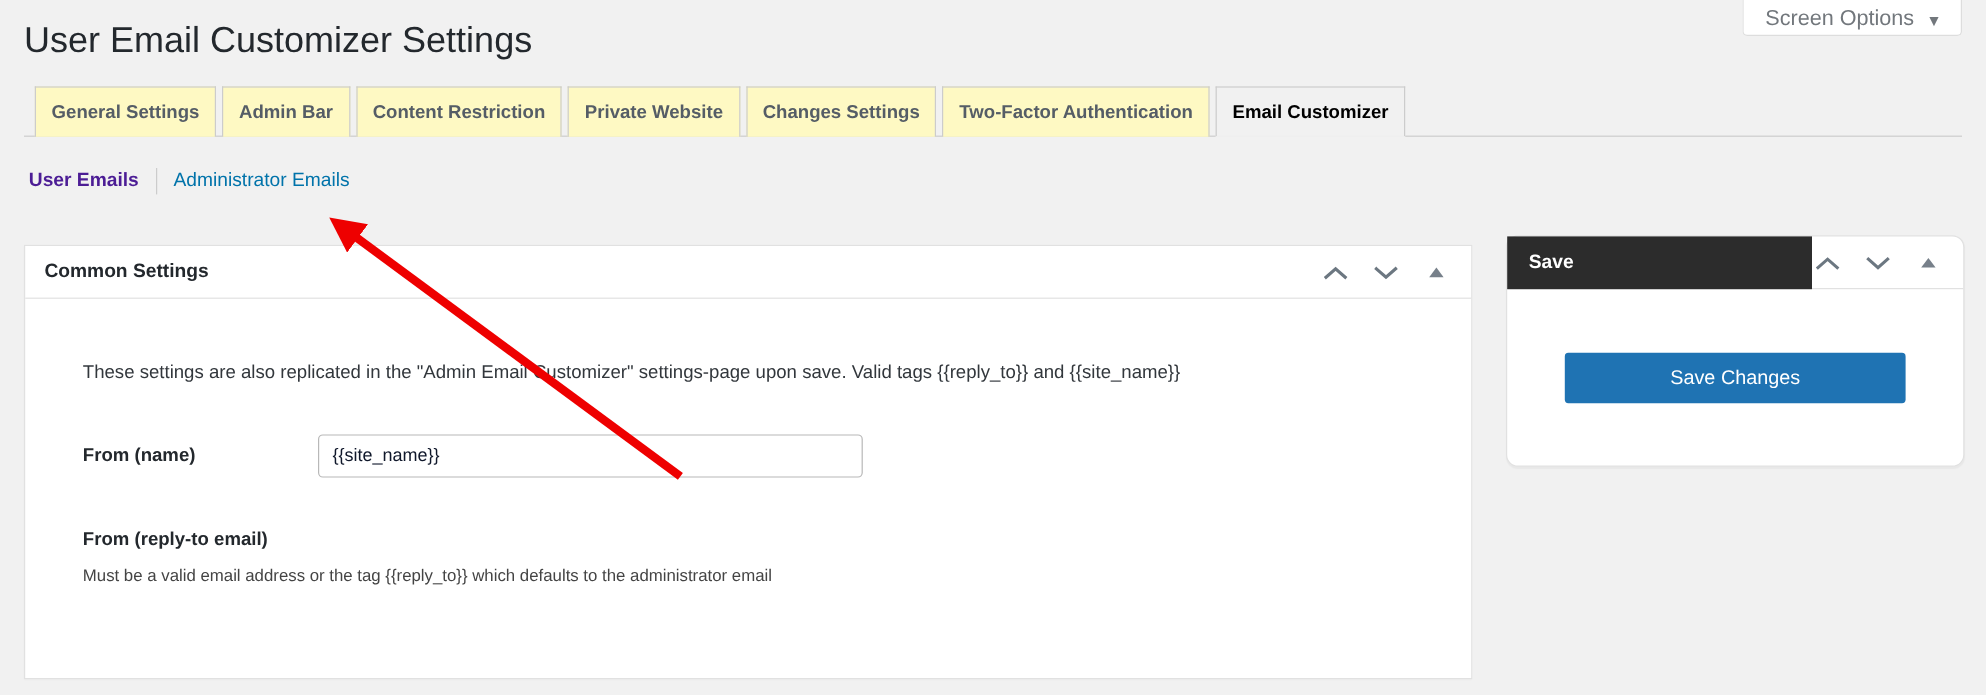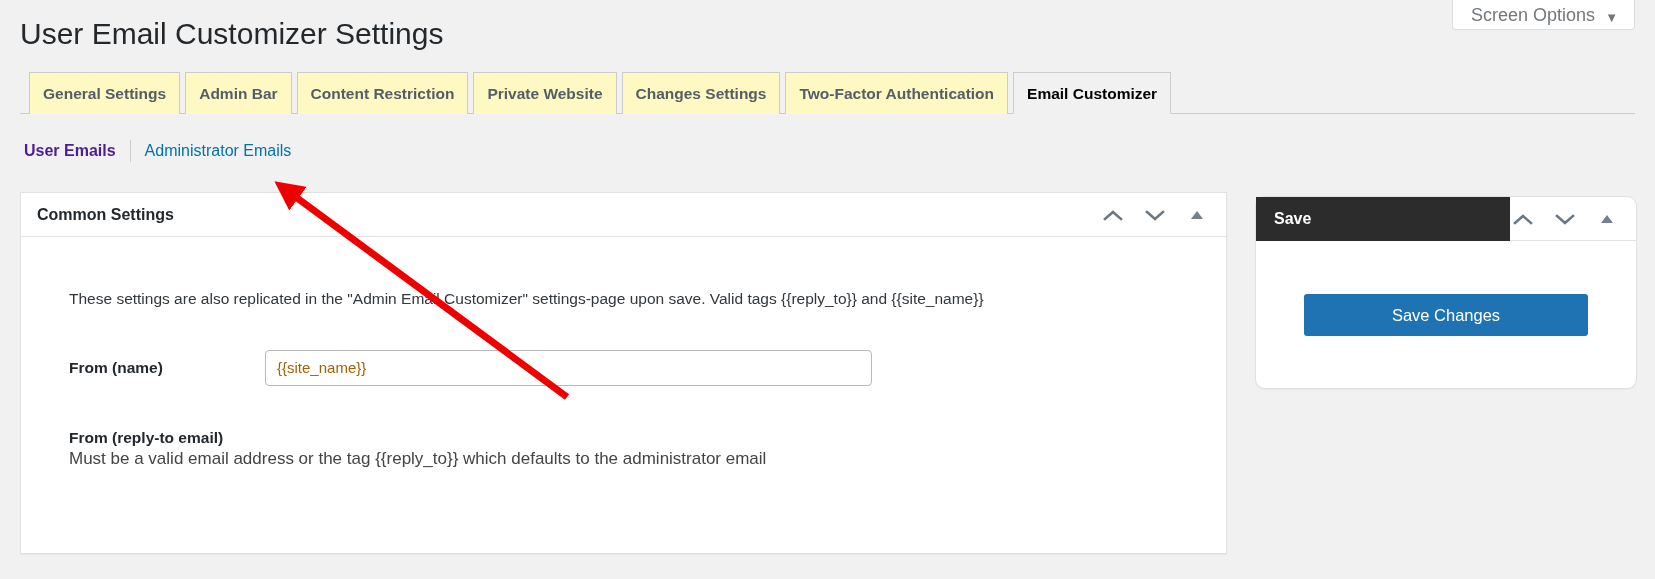--- a/index.html
+++ b/index.html
@@ -117,21 +117,21 @@
 
   
   .panel {
     position: absolute;
     background: #fff;
     border: 1px solid #e1e1e1;
     box-shadow: 0 1px 1px rgba(0,0,0,.04);
   }
   #common-settings-panel {
     left: 20px;
-    top: 192px;
+    top: 204px;
     width: 1207px;
     height: 362px;
   }
   #save-panel {
     left: 1255px;
     top: 196px;
     width: 382px;
     height: 193px;
     border-radius: 10px;
   }
@@ -195,36 +195,36 @@
   #row-reply-to { margin-top: 43px; }
 
   .field-label {
     font-size: 15.5px;
     font-weight: bold;
     color: #23282d;
     width: 196px;
     flex: 0 0 196px;
   }
   .field-input {
-    width: 607px;
+    width: 454px;
     height: 36px;
     border: 1px solid #b8b8b8;
     border-radius: 4px;
     padding: 0 11px;
     font-size: 15px;
     font-family: "Liberation Sans", sans-serif;
-    color: #a16207;
+    color: #0f172a;
     background: #fff;
     outline: none;
   }
   #reply-to-help {
-    font-size: 17px;
+    font-size: 14px;
     color: #444;
     padding-left: 32px;
-    margin-top: 2px;
+    margin-top: 12px;
   }
 
   
   #save-panel-body {
     height: 148px;
     display: flex;
     align-items: center;
     justify-content: center;
   }
   #save-changes-btn {

